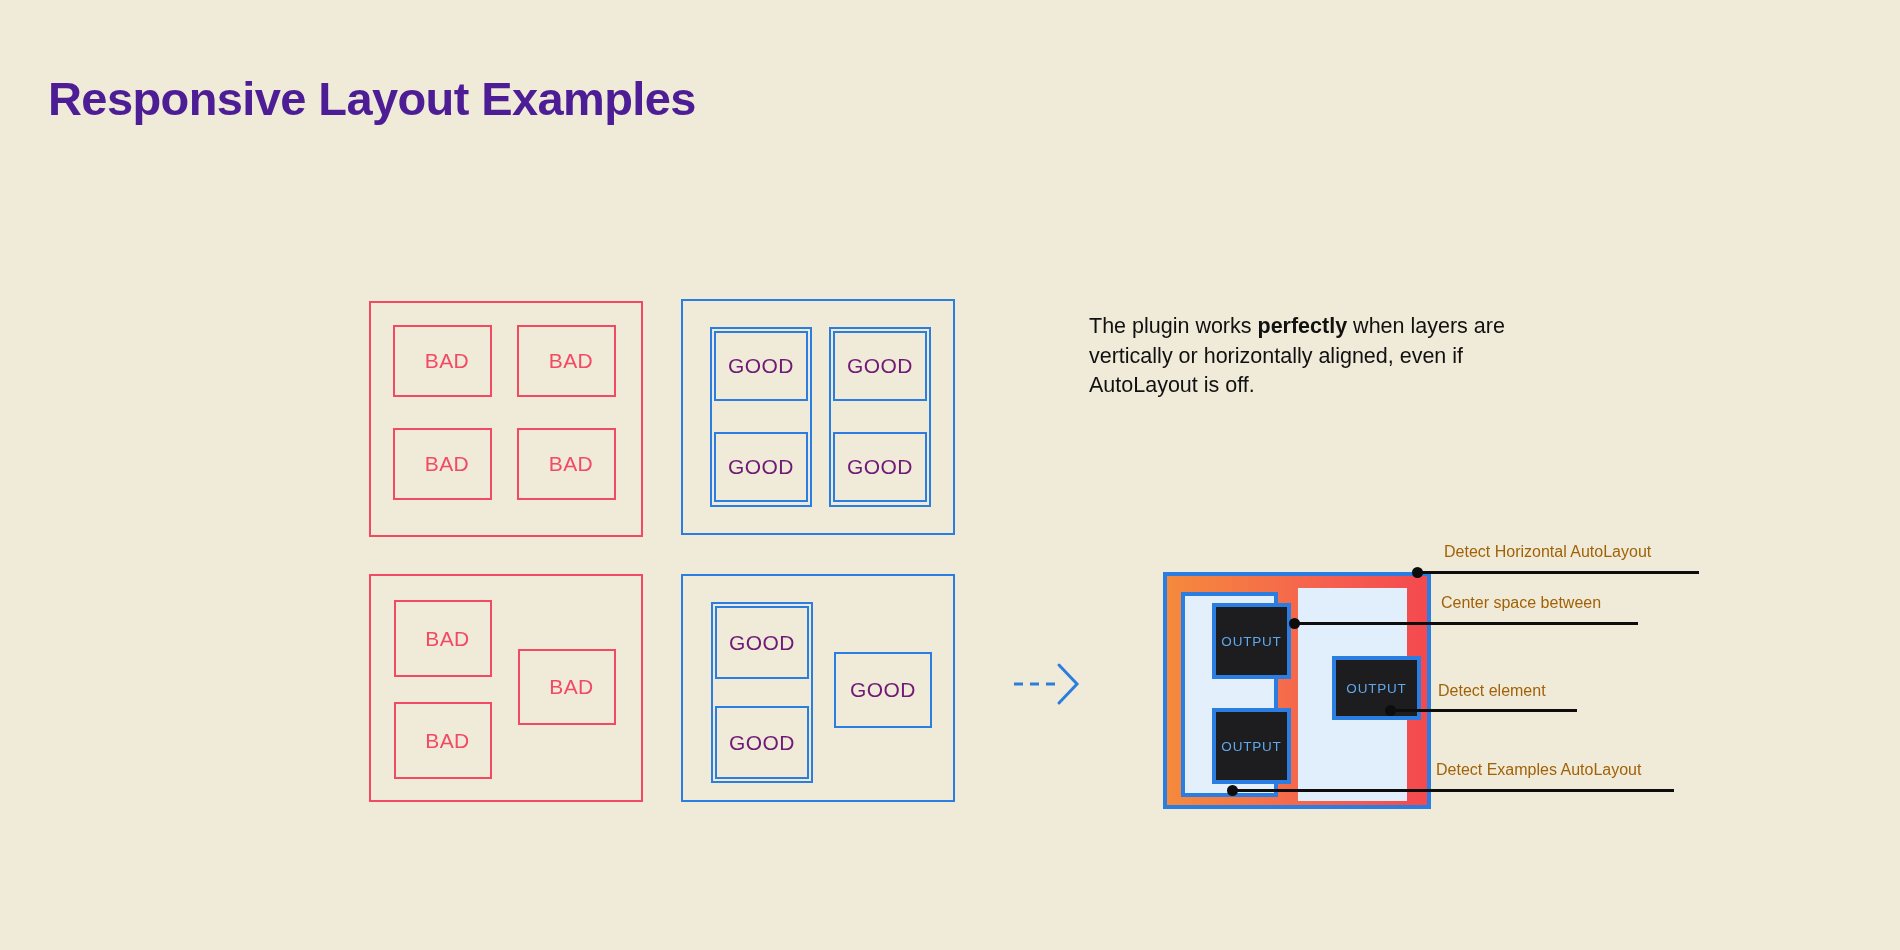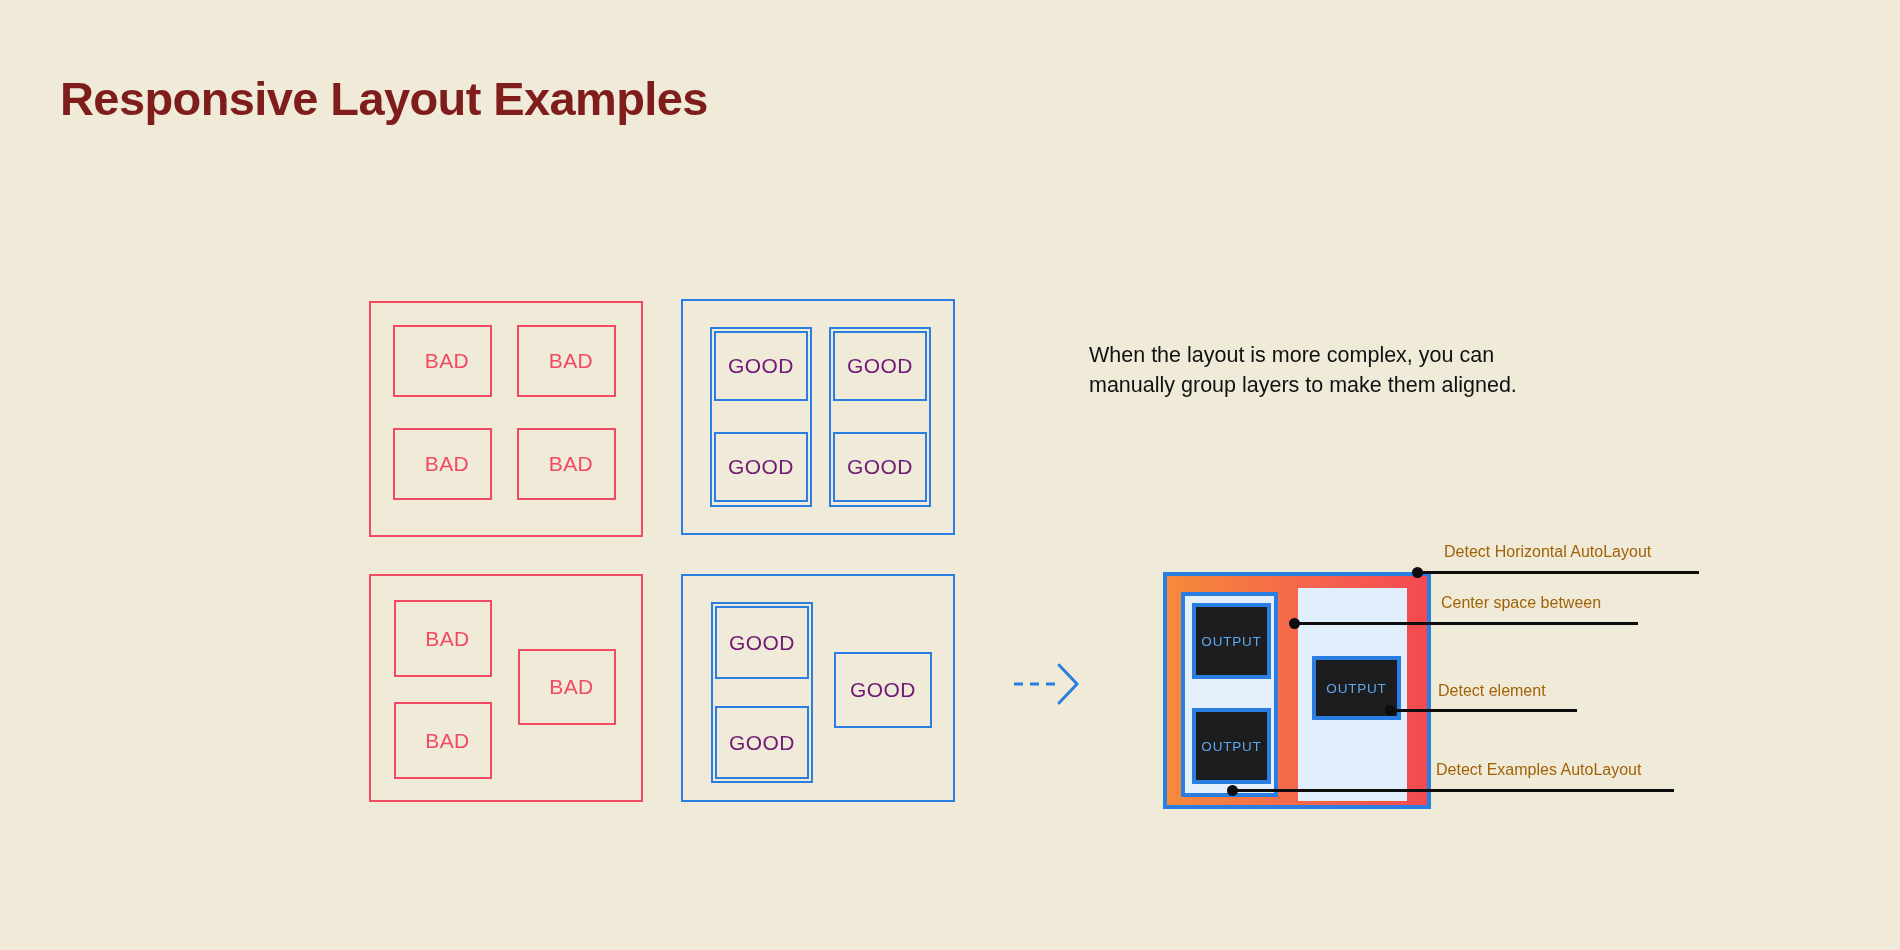--- a/index.html
+++ b/index.html
@@ -22,24 +22,23 @@
   }
 
   
   #page-title {
     position: absolute;
     left: 48px;
     top: 40px;
     font-size: 47px;
     font-weight: 700;
     letter-spacing: -0.6px;
-    color: #7f1d1d;
+    color: #4c1d95;
     white-space: nowrap;
     font-family: "Liberation Sans", sans-serif;
-    margin-left: 12px;
   }
 
   
   .panel {
     position: absolute;
     box-sizing: border-box;
   }
   .panel.bad {
     border: 2px solid #f24a63;
   }
@@ -127,20 +126,21 @@
     position: absolute;
     box-sizing: border-box;
     border: 4px solid #2a7de1;
     background: #1d1d1f;
     color: #5fa8ee;
     display: flex;
     align-items: center;
     justify-content: center;
     font-size: 13.5px;
     letter-spacing: 0.8px;
+    margin-left: 20px;
   }
 
   
   .callout {
     position: absolute;
   }
   .callout .cl-label {
     position: absolute;
     bottom: 12px;
     left: 0;
@@ -221,22 +221,22 @@
     </div>
     <div class="cell good" style="left:32px; top:130px; width:94px; height:73px;">
       <span>GOOD</span>
     </div>
     <div class="cell good" style="left:151px; top:76px; width:98px; height:76px;">
       <span>GOOD</span>
     </div>
   </div>
 
   <div id="copy-block">
+    <p><span>The plugin works </span><b>perfectly</b><span> when layers are vertically or horizontally aligned, even if AutoLayout is off.</span></p>
     <div class="spacer"></div>
-    <p>When the layout is more complex, you can manually group layers to make them aligned.</p>
   </div>
 
   <div id="flow-arrow">
     <svg width="72" height="44" viewBox="0 0 72 44" xmlns="http://www.w3.org/2000/svg">
       <line x1="1" y1="22" x2="48" y2="22" stroke="#2a7de1" stroke-width="3" stroke-dasharray="9 7" stroke-linecap="butt"></line>
       <polyline points="46,3 64,22 46,41" fill="none" stroke="#2a7de1" stroke-width="3" stroke-linecap="round" stroke-linejoin="miter"></polyline>
     </svg>
   </div>
 
   <div id="detail-diagram">

